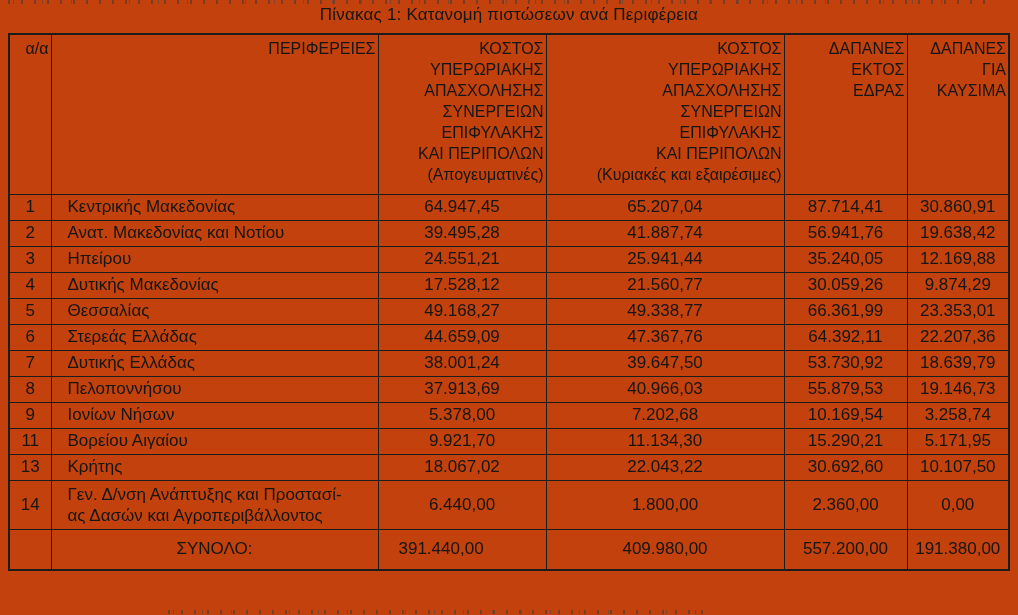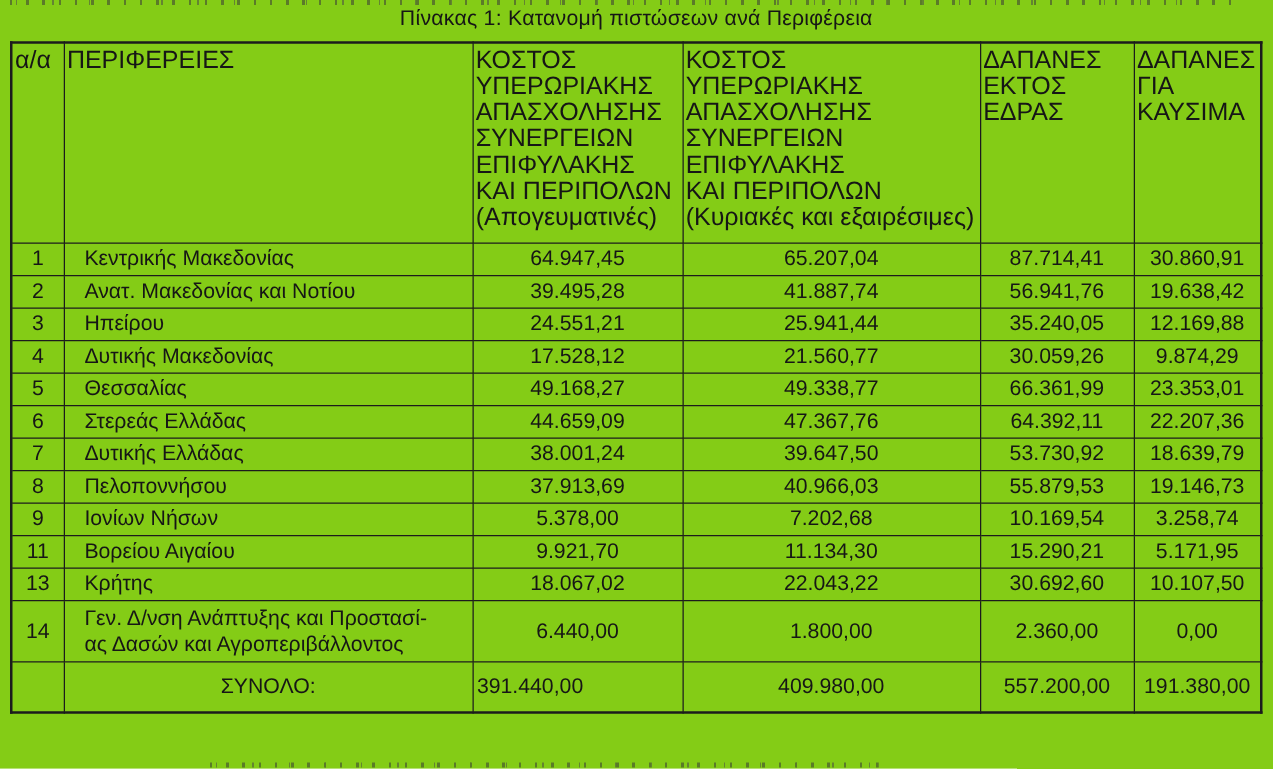--- a/index.html
+++ b/index.html
@@ -1,49 +1,49 @@
 <!DOCTYPE html>
 <html><head>
 <meta charset="utf-8">
 <style>
   html,body{margin:0;padding:0;background:#ffffff;}
   .page{
-    position:relative;width:1018px;height:615px;overflow:hidden;background:#84cc16;
+    position:relative;width:1018px;height:615px;overflow:hidden;background:#c2410c;
     font-family:"Liberation Sans","DejaVu Sans",sans-serif;color:#161616;
   }
   .doc-title{
     position:absolute;top:5px;left:0;width:100%;text-align:center;
     font-size:17px;letter-spacing:0.2px;
   }
   table.credits{
     position:absolute;left:8px;top:33px;width:1000px;
     border-collapse:collapse;table-layout:fixed;
     border:2px solid #1c1c1c;
   }
   table.credits th, table.credits td{
     border:1px solid #1c1c1c;
     font-weight:normal;
     overflow:hidden;
   }
   thead tr{height:160px;}
   thead th{
-    vertical-align:top;text-align:left;
-    font-size:20px;line-height:21px;padding:3px 2px 0 2px;
+    vertical-align:top;text-align:right;
+    font-size:16px;line-height:21px;padding:3px 2px 0 2px;
     white-space:pre-line;
   }
   tbody tr.r-data{height:26px;}
   tbody tr.r-tall{height:49px;}
   tbody tr.r-total{height:41px;}
   tbody td{font-size:17px;vertical-align:middle;}
   .c-num{text-align:center;}
   .c-region{text-align:left;padding:0 16px;}
   .c-val{text-align:center;}
   .two-line{white-space:pre-line;line-height:21px;}
   .r-total .c-region{text-align:center;}
-  .r-total .c-left{text-align:left;padding-left:3px;}
+  .r-total .c-left{text-align:left;padding-left:20px;}
   
   .crop-artifact{
     position:absolute;height:4px;opacity:0.55;
     background:
       repeating-linear-gradient(90deg,#3a3a3a 0 2px,transparent 2px 13px),
       repeating-linear-gradient(90deg,transparent 0 5px,#4a4a4a 5px 6px,transparent 6px 29px);
   }
   .artifact-top{top:0;left:8px;width:984px;}
   .artifact-bottom{top:610px;left:168px;width:535px;}
 </style>

